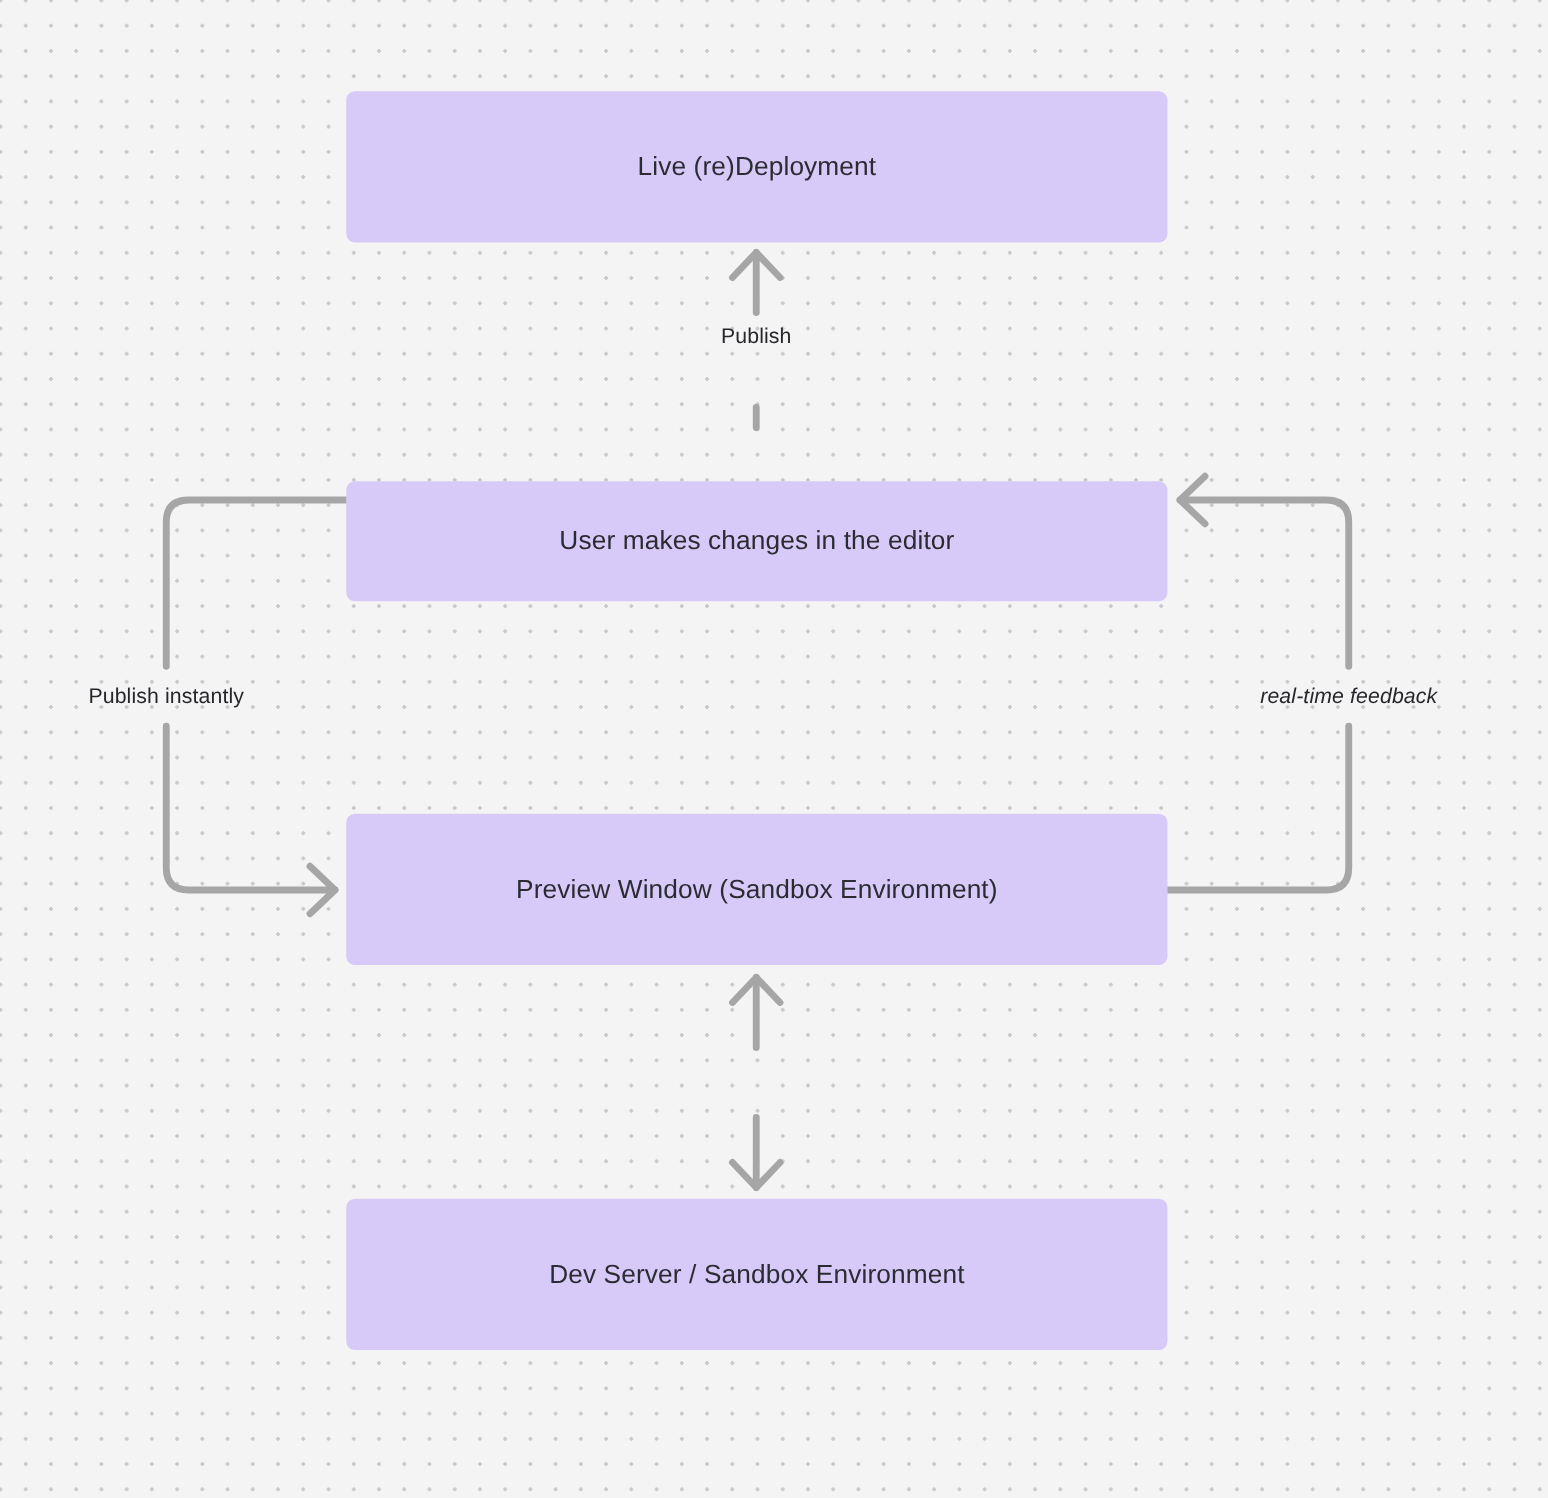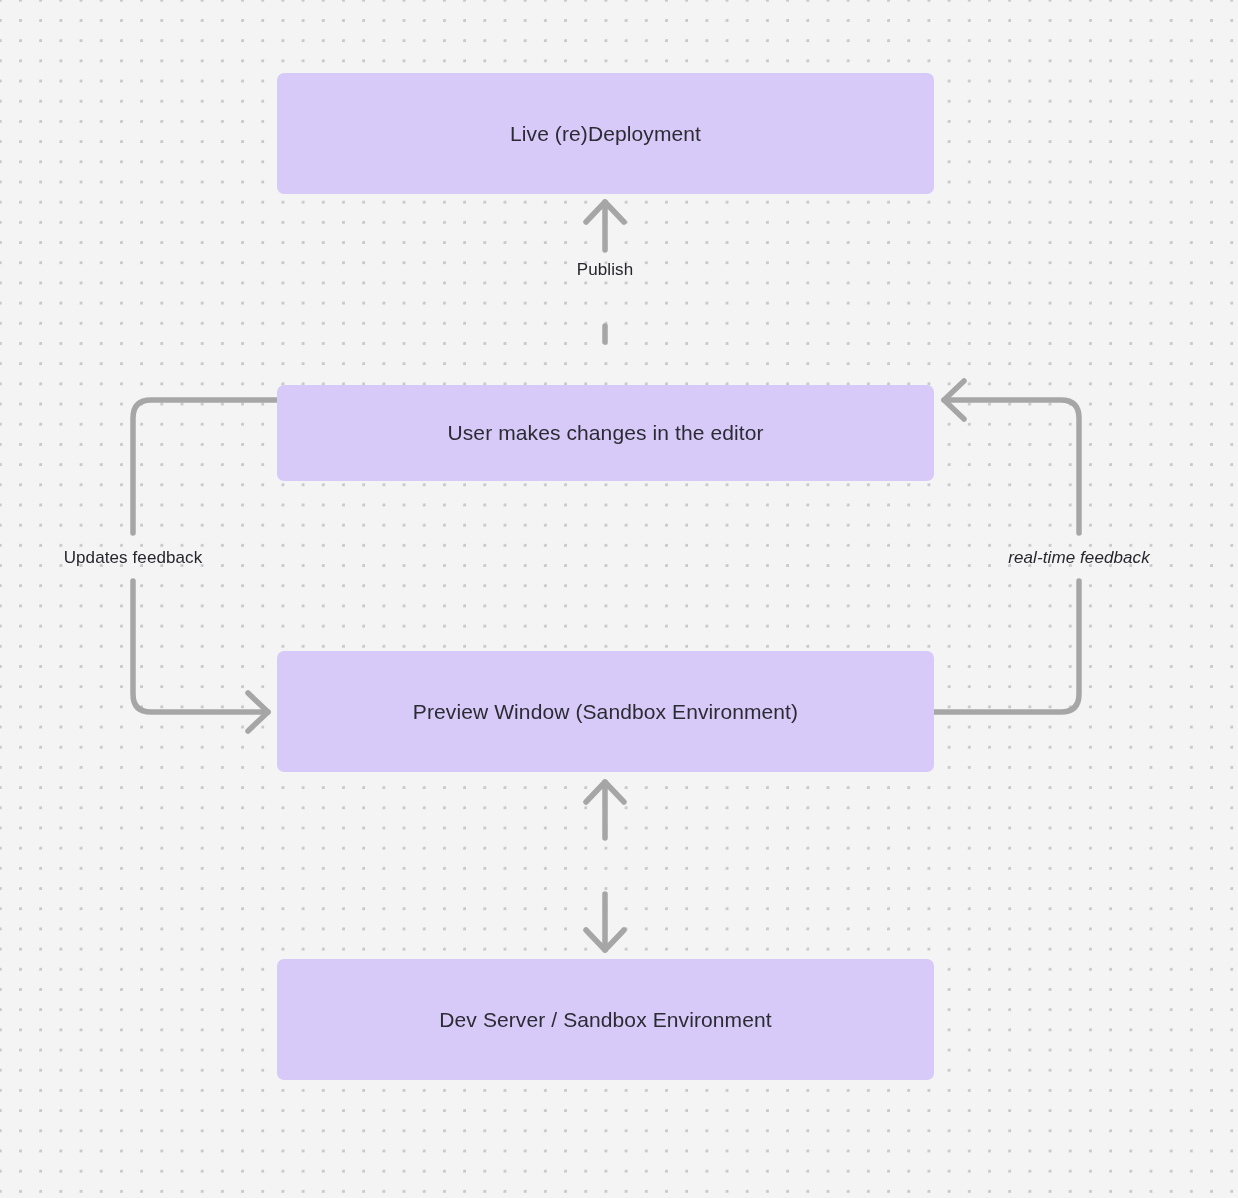--- a/index.html
+++ b/index.html
@@ -105,18 +105,18 @@
   <div class="node" style="left:277px; top:959px; width:657px; height:121px;">
     <span class="node-label">Dev Server / Sandbox Environment</span>
   </div>
 
   <div class="node" style="left:277px; top:651px; width:657px; height:121px;">
     <span class="node-label">Preview Window (Sandbox Environment)</span>
   </div>
 
   <div class="edge-label el-center" style="left:605px; top:269px;">Publish</div>
 
-  <div class="edge-label el-center" style="left:133px; top:557px;">Updates feedback</div>
+  <div class="edge-label el-center" style="left:133px; top:557px;">Publish instantly</div>
 
   <div class="edge-label el-center" style="left:1079px; top:557px;font-style:italic;">real-time feedback</div>
 
 
 </div>
 
 </body></html>

